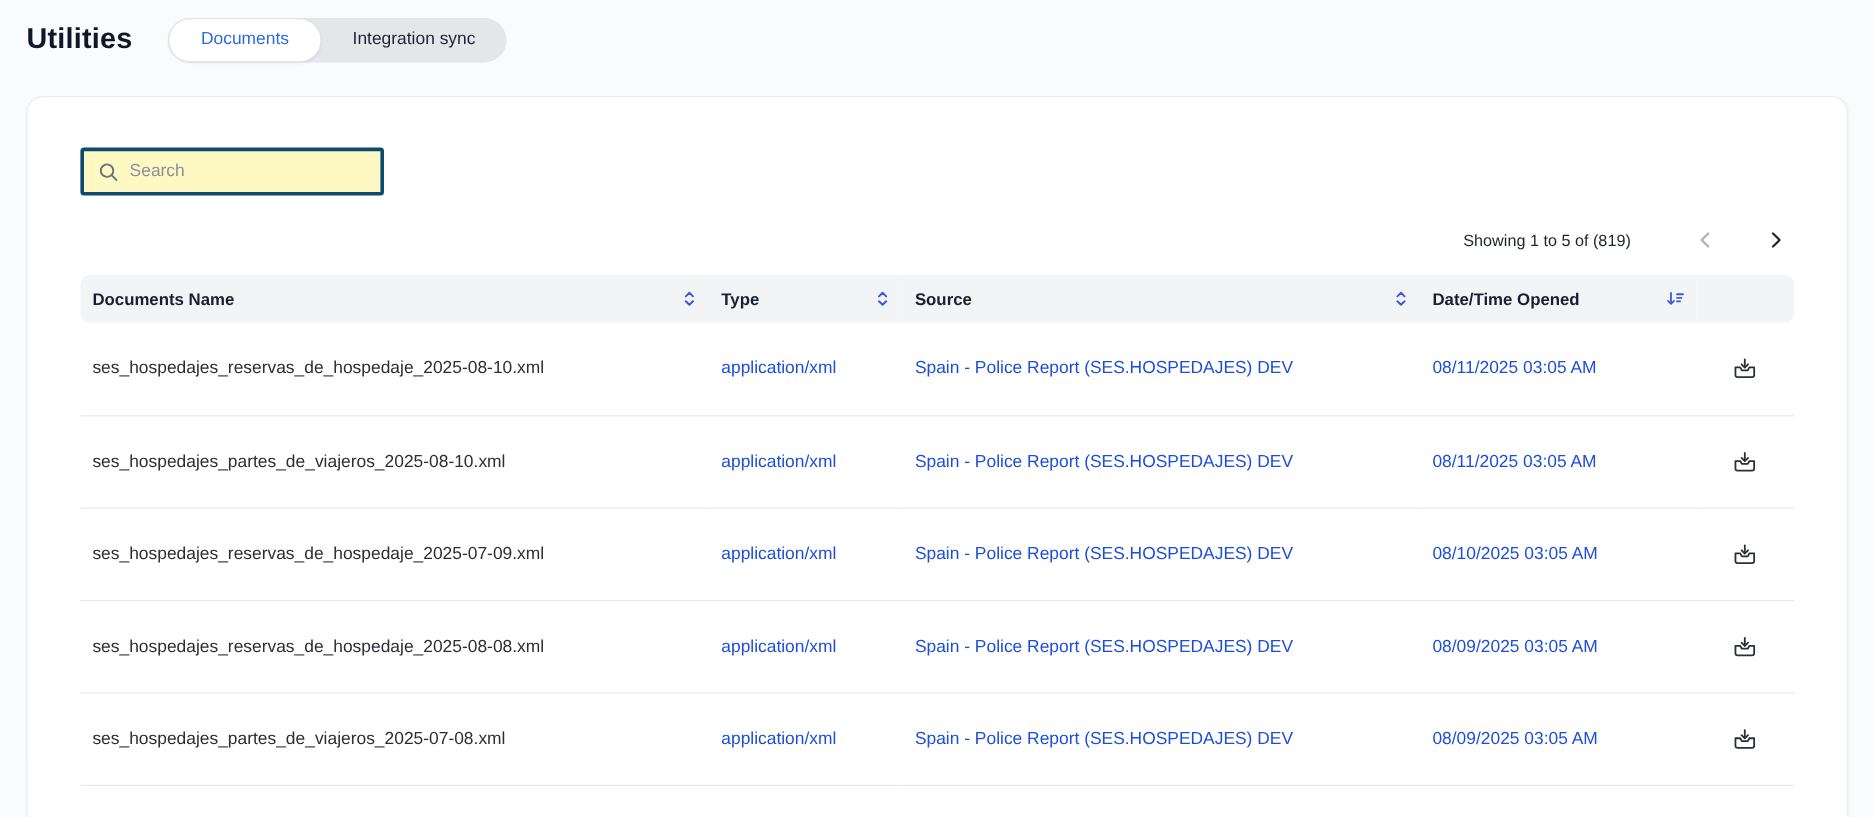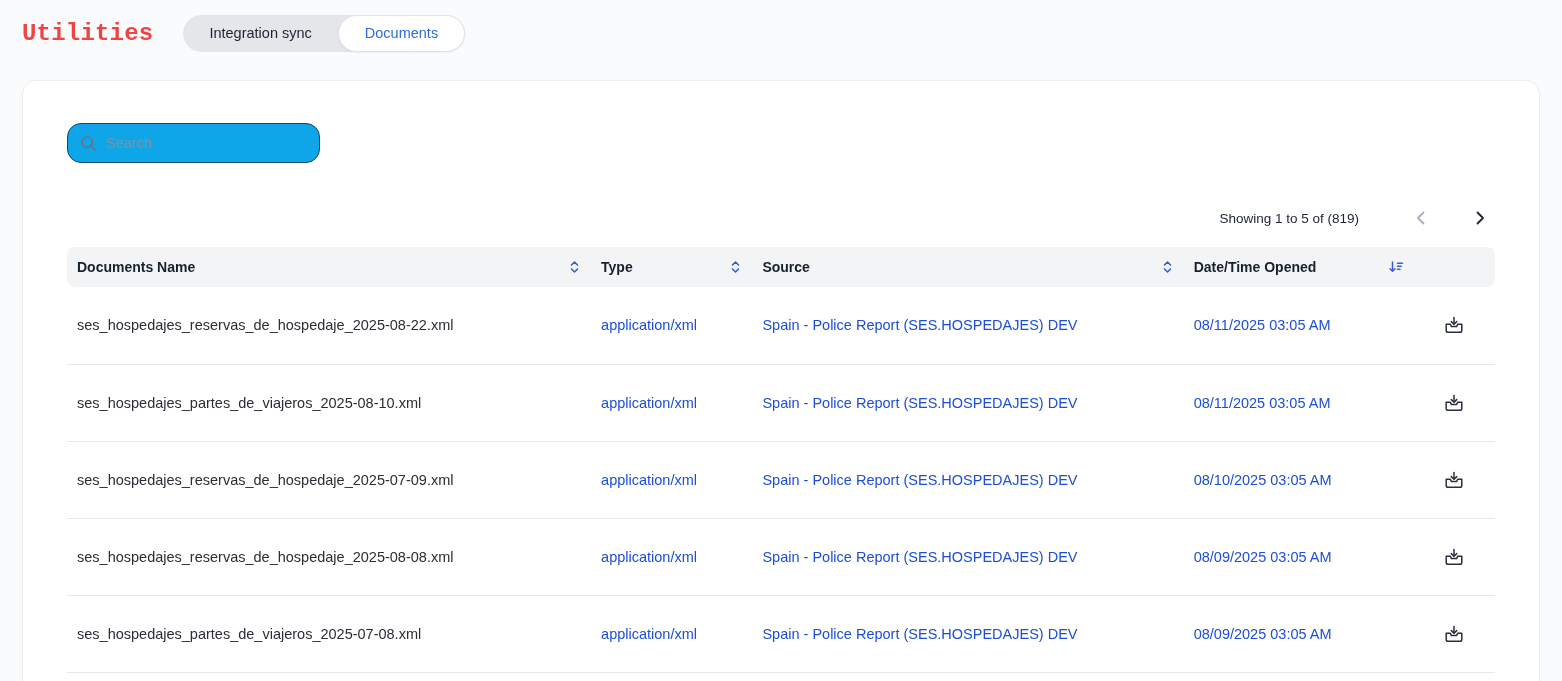--- a/index.html
+++ b/index.html
@@ -15,23 +15,22 @@
   .top-bar {
     display: flex;
     align-items: center;
     gap: 30px;
     padding: 14px 22px 0 22px;
     height: 52px;
   }
   .page-title {
     font-size: 24px;
     font-weight: 700;
-    color: #ef4444;
+    color: #0f172a;
     letter-spacing: 0.2px;
-    font-family: Liberation Mono, monospace;
   }
   .tab-group {
     display: flex;
     align-items: center;
     background: #e4e6ea;
     border-radius: 19px;
     height: 37px;
     padding: 0;
   }
   .tab {
@@ -65,42 +64,42 @@
     height: 640px;
   }
 
   
   .search-box {
     display: flex;
     align-items: center;
     gap: 9px;
     width: 253px;
     height: 40px;
-    border: 1px solid #0c4a6e;
-    border-radius: 14px;
+    border: 3px solid #0c4a6e;
+    border-radius: 3px;
     padding: 0 12px;
-    background: #0ea5e9;
+    background: #fef9c3;
   }
   .search-box input {
     border: none;
     outline: none;
     font-family: inherit;
     font-size: 14.5px;
     color: #333a46;
     width: 100%;
     background: transparent;
   }
   .search-box input::placeholder { color: #8a8f9a; }
 
   
   .pagination-row {
     display: flex;
     justify-content: flex-end;
     align-items: center;
-    margin-top: 42px;
+    margin-top: 24px;
     margin-bottom: 16px;
     gap: 30px;
   }
   .pagination-summary {
     font-size: 13.5px;
     color: #1d2430;
     margin-right: 16px;
   }
   .page-btn {
     background: transparent;
@@ -158,22 +157,22 @@
     justify-content: center;
   }
   .icon { display: inline-flex; align-items: center; justify-content: center; }
 </style>
 </head>
 <body>
 
 <header class="top-bar">
   <h1 class="page-title">Utilities</h1>
   <div class="tab-group">
+    <button class="tab active">Documents</button>
     <button class="tab">Integration sync</button>
-    <button class="tab active">Documents</button>
   </div>
 </header>
 
 <main class="card">
 
   <div class="search-box">
     <span class="icon">
       <svg width="17" height="17" viewBox="0 0 17 17" fill="none">
         <circle cx="7.2" cy="7.2" r="5.2" stroke="#6b7280" stroke-width="1.6"></circle>
         <line x1="11.2" y1="11.2" x2="15" y2="15" stroke="#6b7280" stroke-width="1.6" stroke-linecap="round"></line>
@@ -252,21 +251,21 @@
                 <path d="M9.5 3.2 H14.5 M9.5 6.2 H13.2 M9.5 9.2 H12" stroke="#3a5bd9" stroke-width="1.5" stroke-linecap="round"></path>
               </svg>
             </span>
           </span>
         </th>
         <th></th>
       </tr>
     </thead>
     <tbody>
   <tr>
-    <td class="doc-name">ses_hospedajes_reservas_de_hospedaje_2025-08-22.xml</td>
+    <td class="doc-name">ses_hospedajes_reservas_de_hospedaje_2025-08-10.xml</td>
     <td>application/xml</td>
     <td>Spain - Police Report (SES.HOSPEDAJES) DEV</td>
     <td>08/11/2025 03:05 AM</td>
     <td class="action-cell">
       <button class="download-btn">
         <span class="icon">
           <svg width="20" height="18" viewBox="0 0 20 18" fill="none" stroke="#2a2f3a" stroke-width="1.5" stroke-linecap="round" stroke-linejoin="round">
             <path d="M10 1.5 V8"></path>
             <path d="M7.3 5.6 L10 8.3 L12.7 5.6"></path>
             <path d="M2.2 8.2 H6.2 L7.5 10.6 H12.5 L13.8 8.2 H17.8 V14.4 C17.8 15.4 17 16.2 16 16.2 H4 C3 16.2 2.2 15.4 2.2 14.4 Z"></path>

